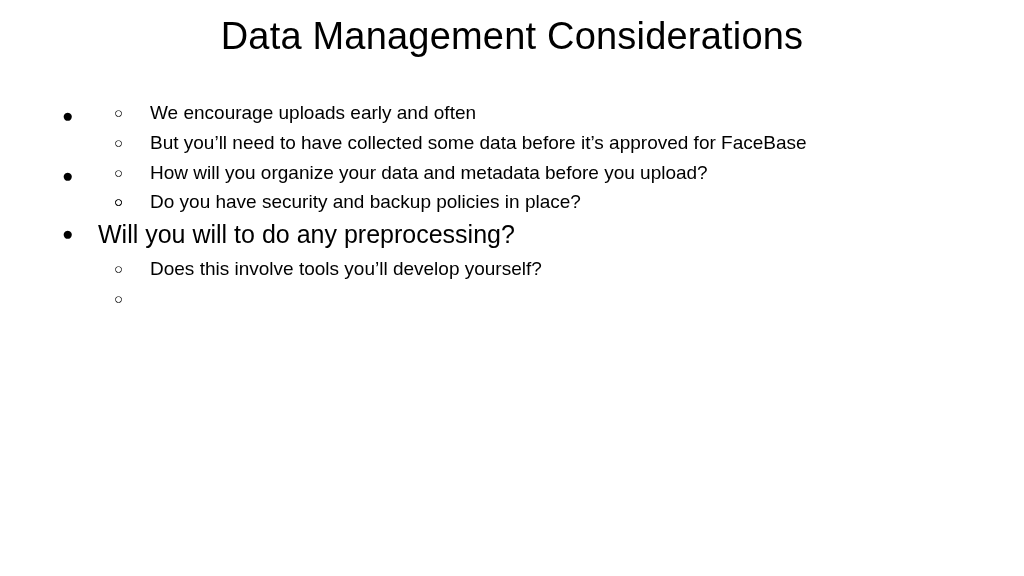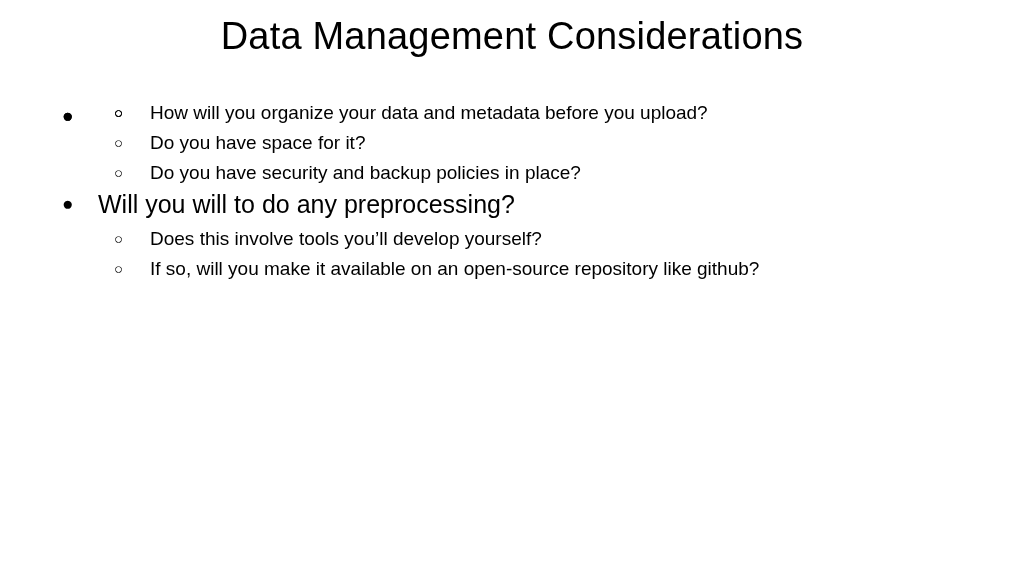--- a/index.html
+++ b/index.html
@@ -82,54 +82,54 @@
 
   <div class="slide-title">Data Management Considerations</div>
 
   <ul class="body-list">
 
     <li class="level1">
       <span class="bullet">●</span>
       <ul class="sublist">
         <li class="level2">
           <span class="bullet">○</span>
+          <span>We encourage uploads early and often</span>
         </li>
         <li class="level2">
           <span class="bullet">○</span>
+          <span>But you’ll need to have collected some data before it’s approved for FaceBase</span>
         </li>
       </ul>
     </li>
 
     <li class="level1">
       <span class="bullet">●</span>
       <ul class="sublist">
         <li class="level2">
           <span class="bullet">○</span>
           <span>How will you organize your data and metadata before you upload?</span>
         </li>
         <li class="level2">
           <span class="bullet">○</span>
-          <span>Do you have space for it?</span>
         </li>
         <li class="level2">
           <span class="bullet">○</span>
           <span>Do you have security and backup policies in place?</span>
         </li>
       </ul>
     </li>
 
     <li class="level1">
       <span class="bullet">●</span>
       <span>Will you will to do any preprocessing?</span>
       <ul class="sublist">
         <li class="level2">
           <span class="bullet">○</span>
           <span>Does this involve tools you’ll develop yourself?</span>
         </li>
         <li class="level2">
           <span class="bullet">○</span>
-          <span>If so, will you make it available on an open-source repository like github?</span>
         </li>
       </ul>
     </li>
 
   </ul>
 </div>
 
 </body></html>

